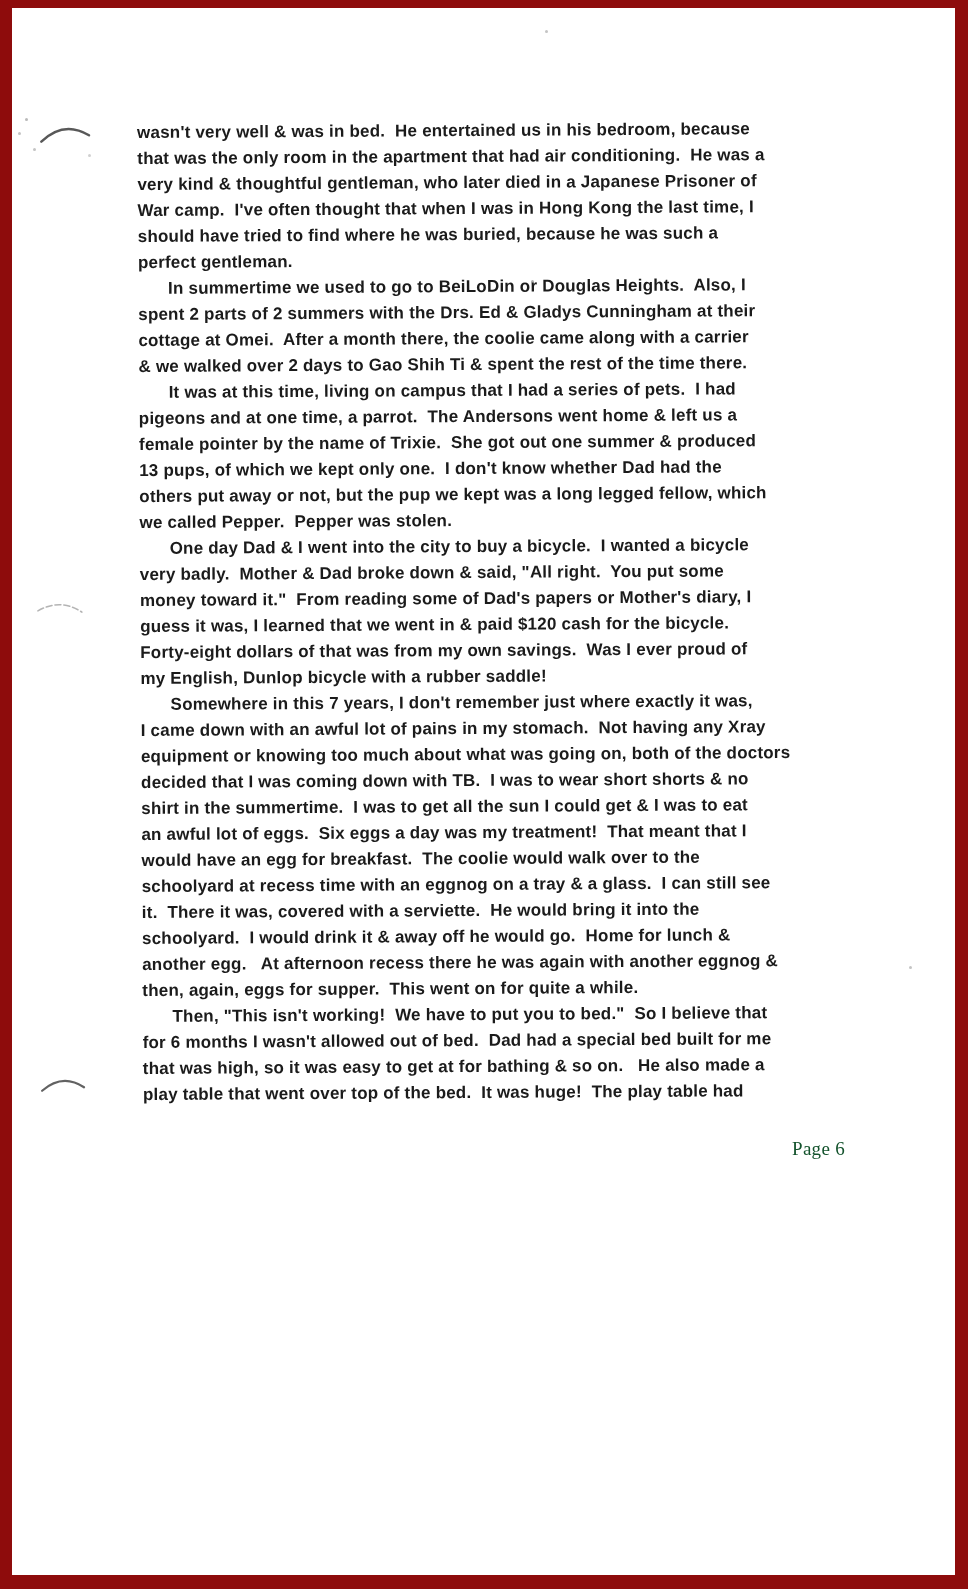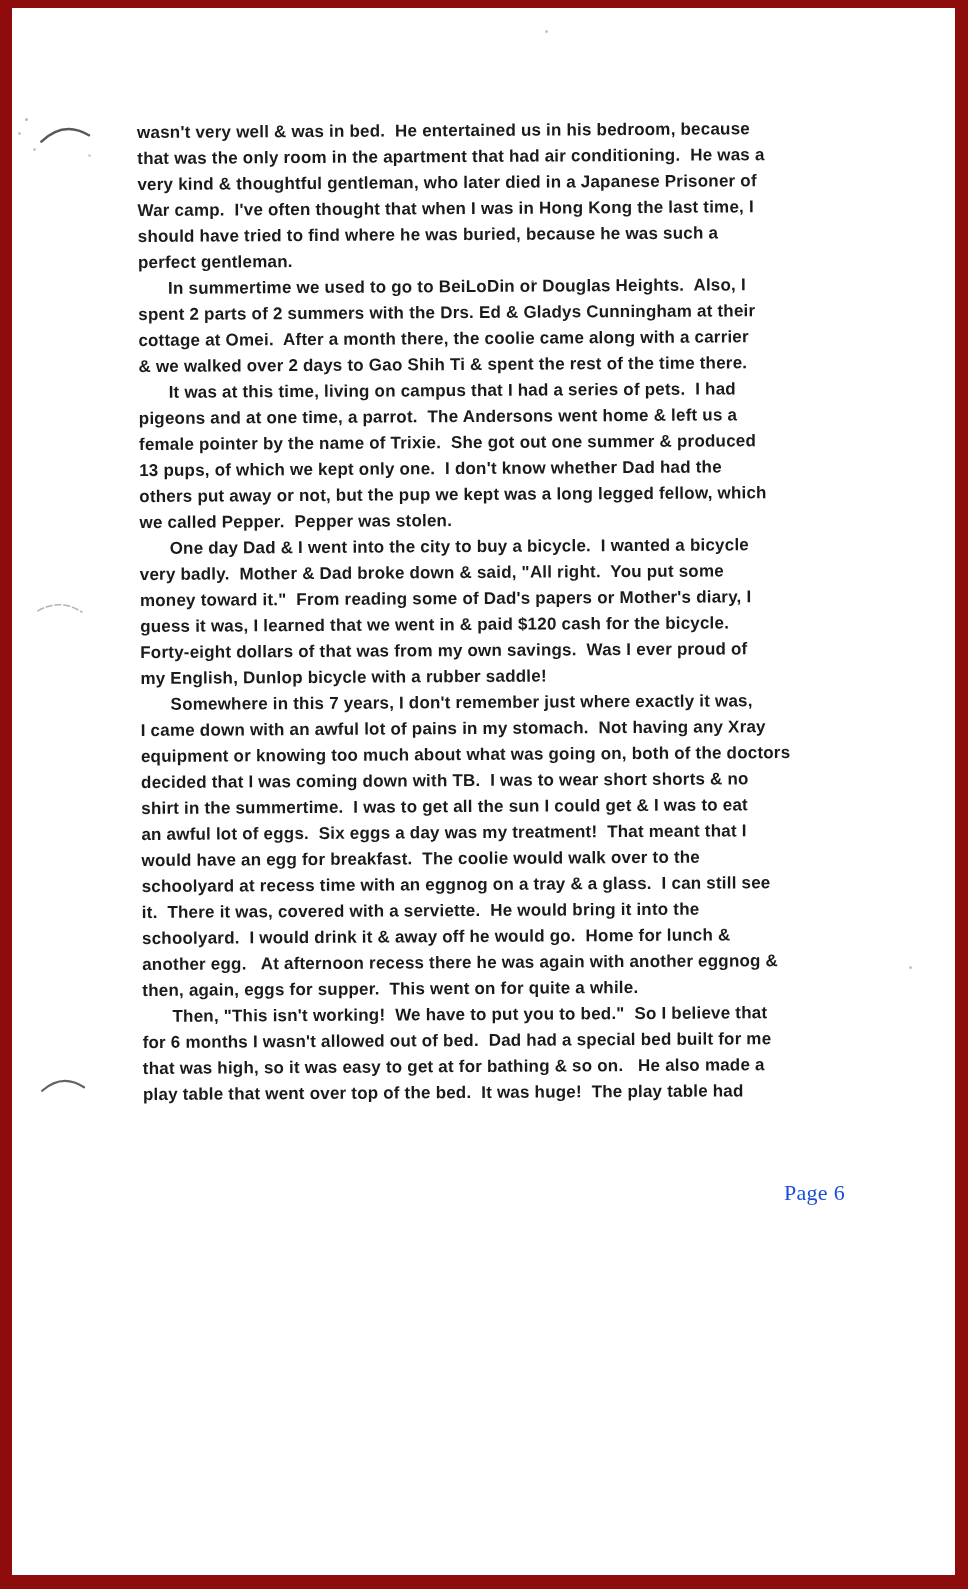--- a/index.html
+++ b/index.html
@@ -35,25 +35,25 @@
   }
   .text-line {
     white-space: pre;
     height: 26px;
   }
   .text-line.first-indent {
     padding-left: 30px;
   }
   .page-number {
     position: absolute;
-    top: 1172px;
+    top: 1130px;
     right: 110px;
     font-family: "Liberation Serif", serif;
-    font-size: 22px;
-    color: #1d4ed8;
+    font-size: 19px;
+    color: #14532d;
     letter-spacing: 0.3px;
   }
   .arc-mark {
     position: absolute;
     pointer-events: none;
   }
   .arc-1 { left: 26px; top: 116px; opacity: 0.85; transform: rotate(-4deg); }
   .arc-2 { left: 24px; top: 592px; opacity: 0.45; transform: rotate(3deg); }
   .arc-3 { left: 28px; top: 1068px; opacity: 0.8; transform: rotate(-2deg); }
   .speck {

